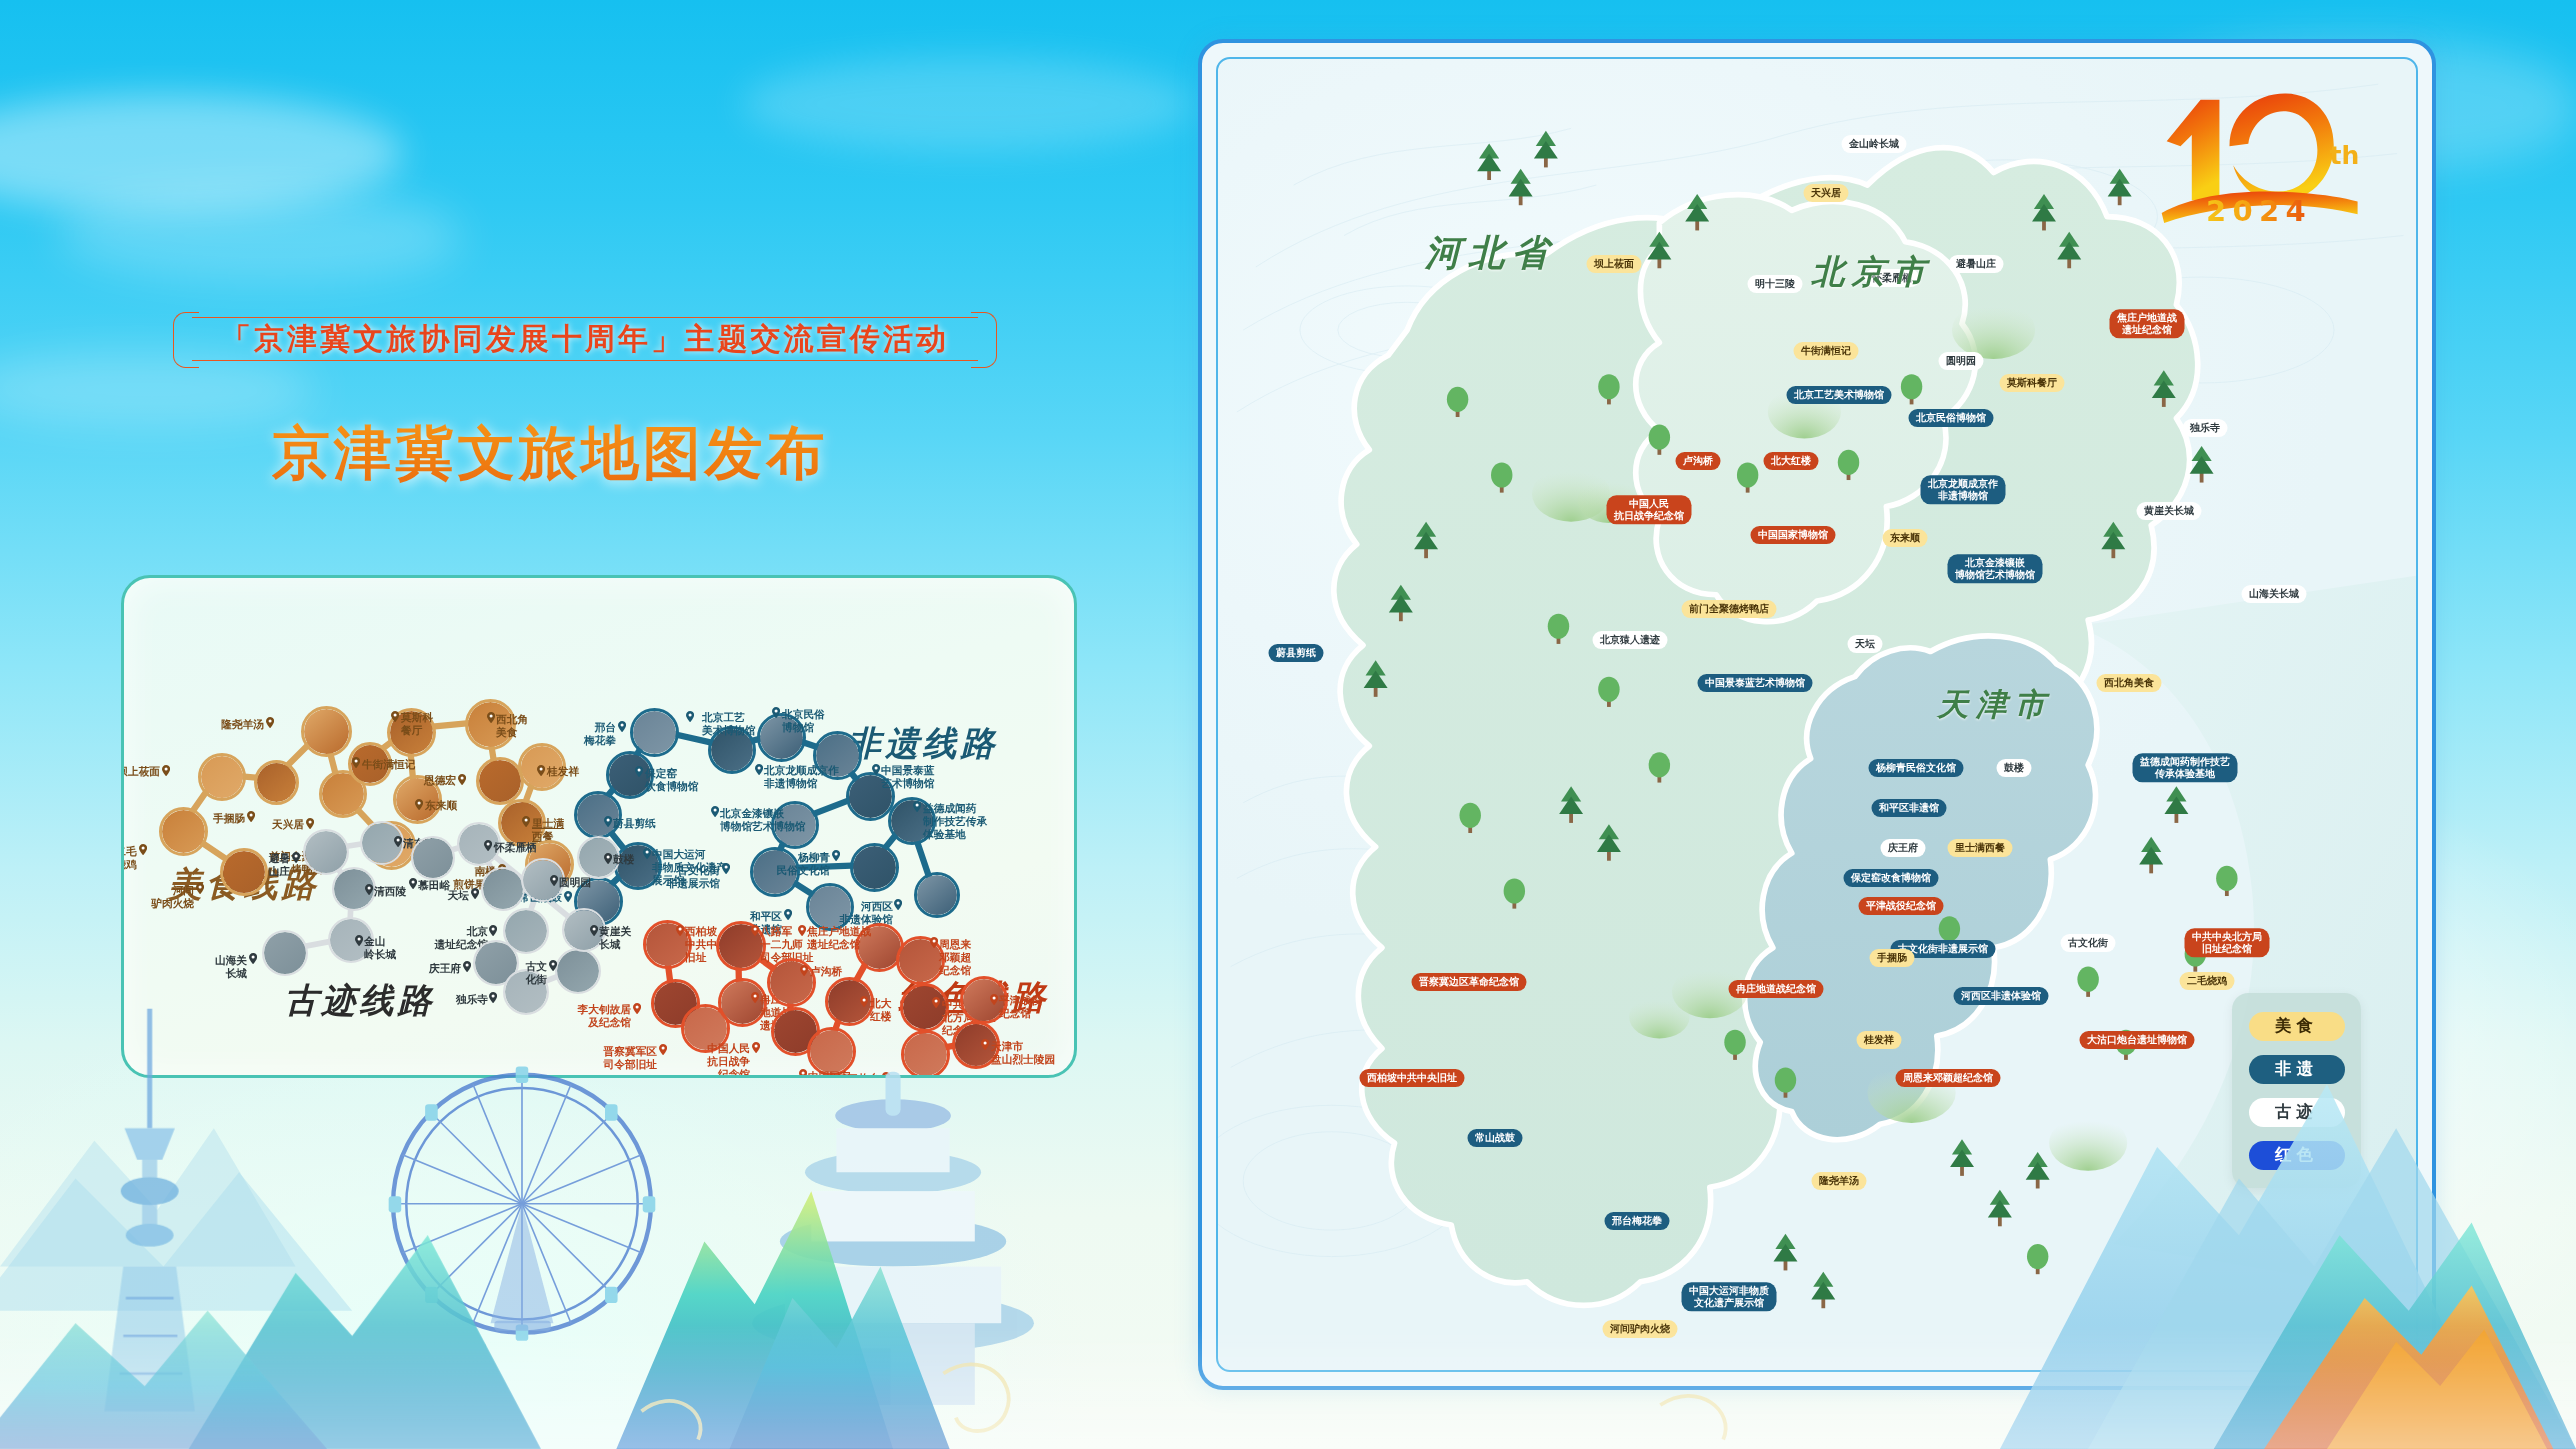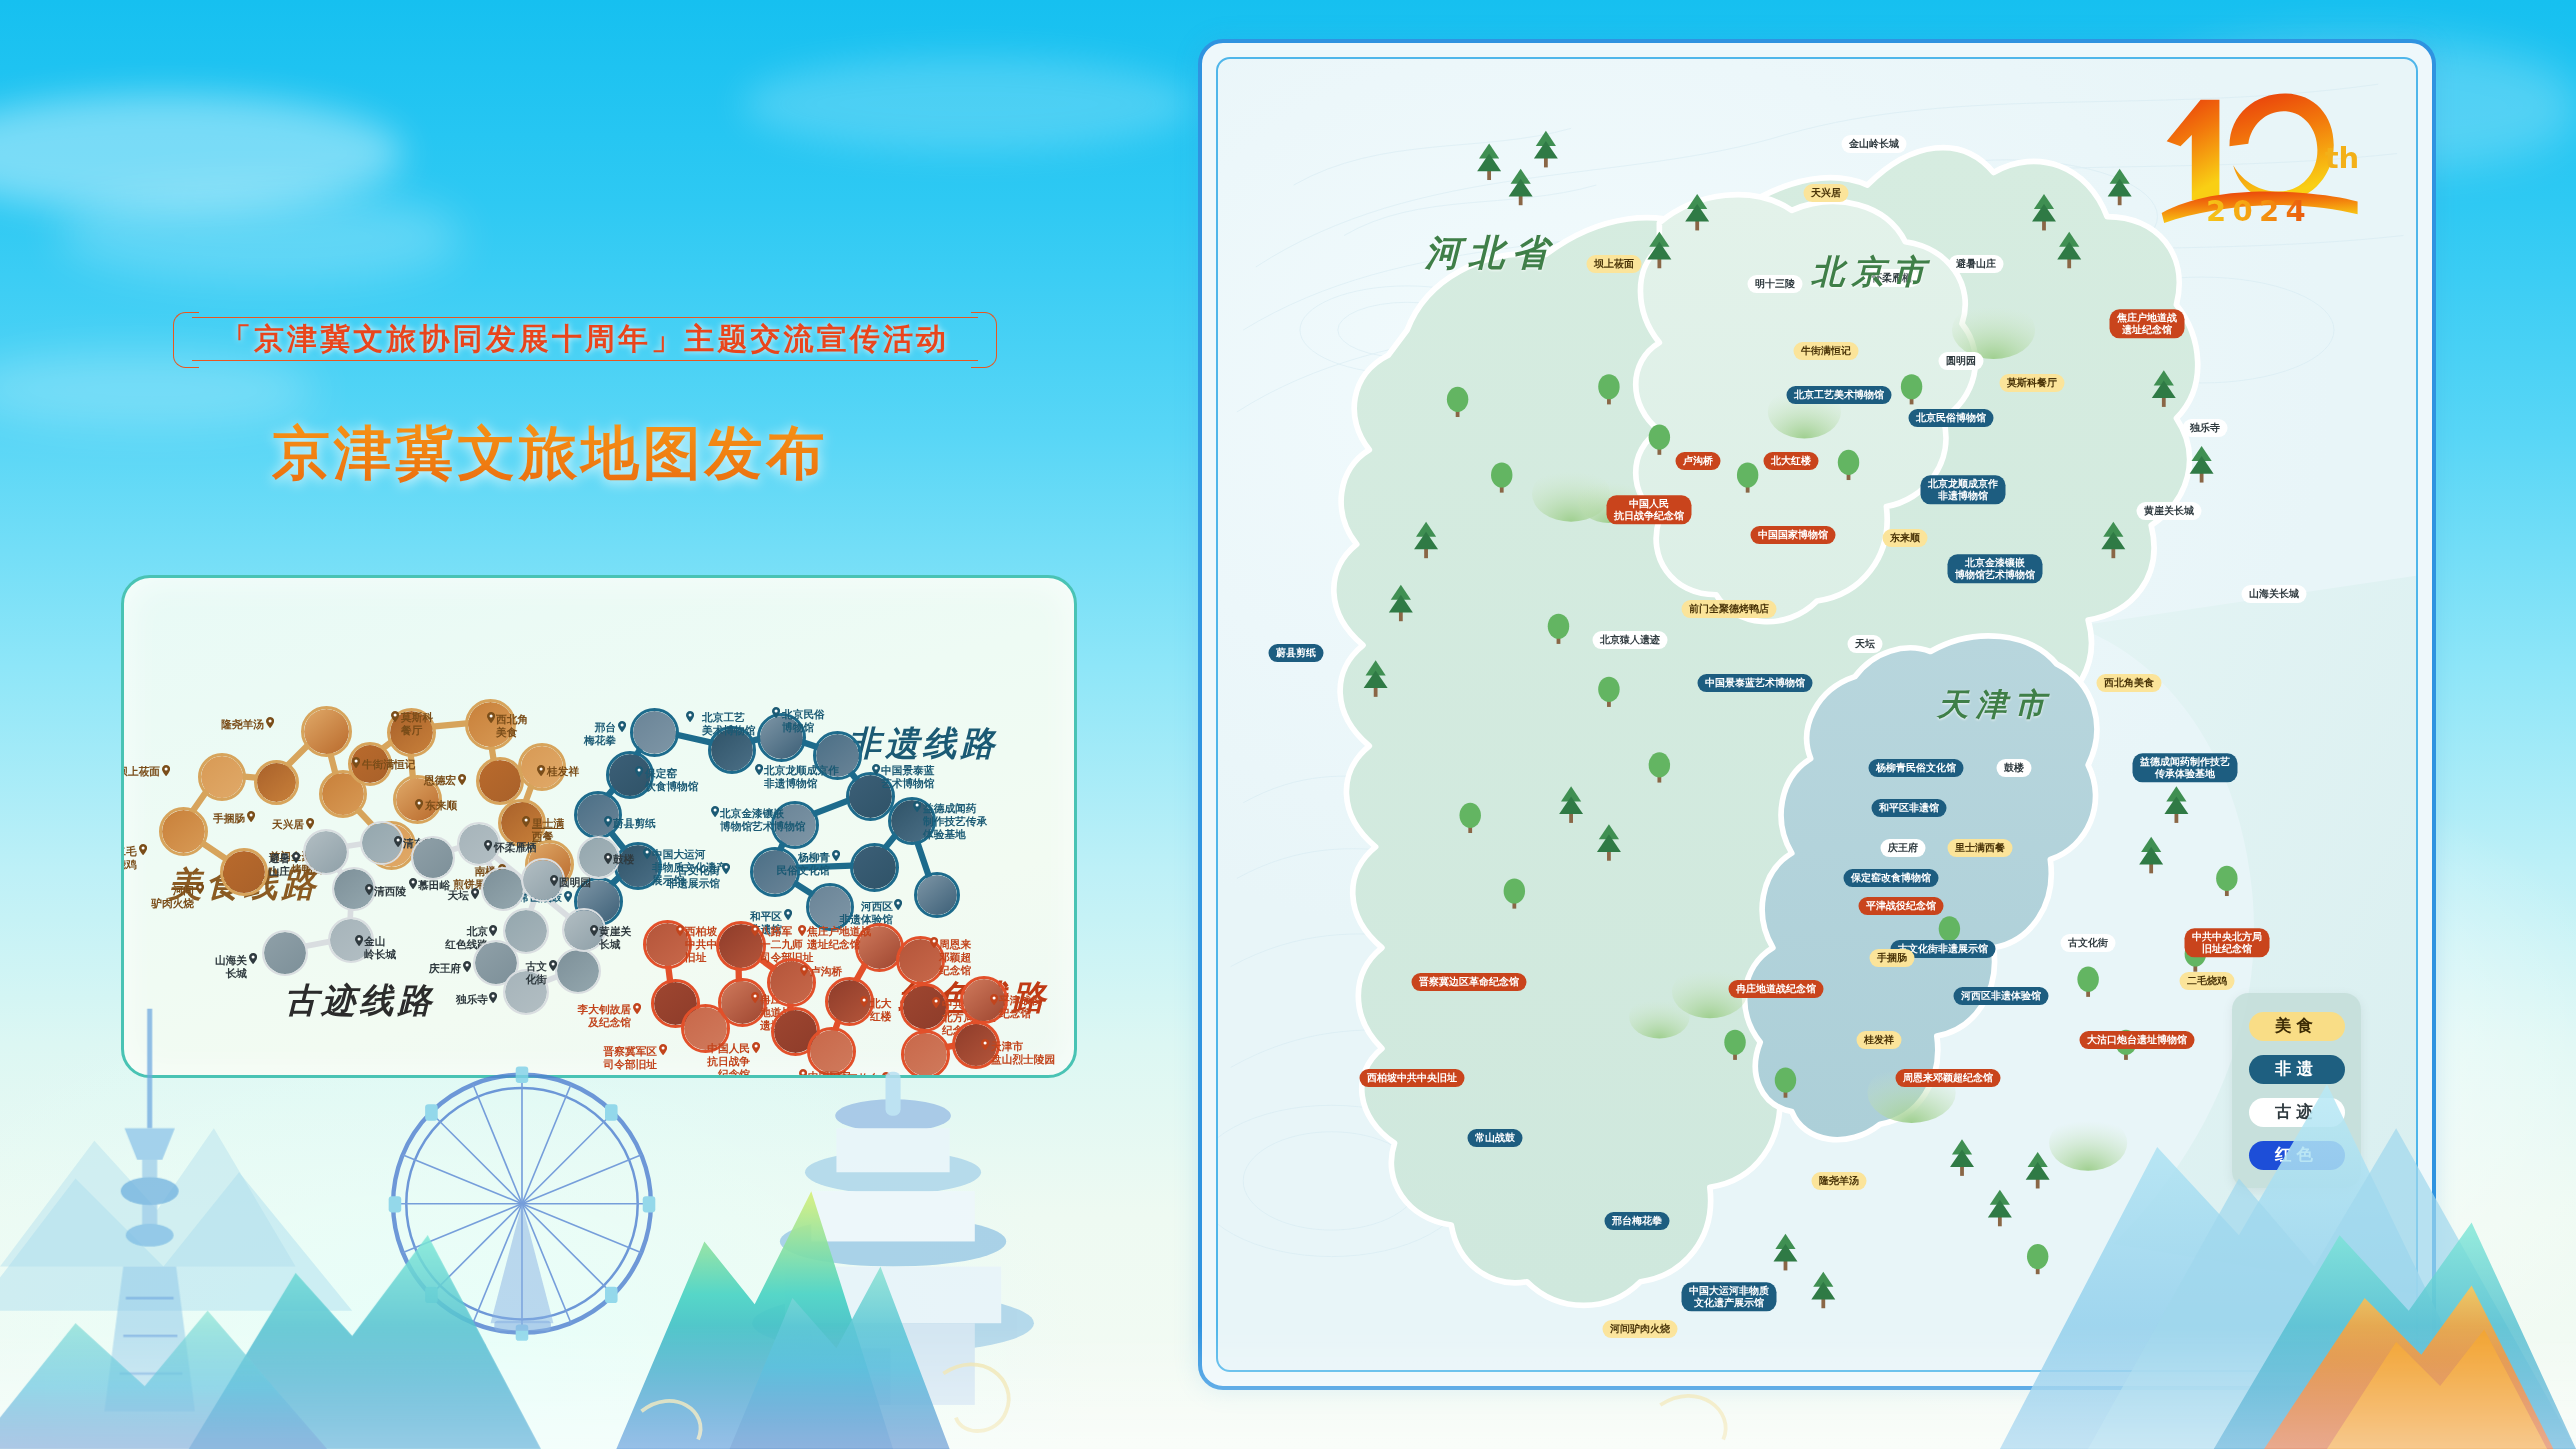--- a/index.html
+++ b/index.html
@@ -143,21 +143,21 @@
   
   #anniv-logo{position:absolute;right:69px;top:38px;width:208px;height:157px;}
   #anniv-year{
     position:absolute;left:50%;transform:translateX(-50%);bottom:10px;
     font-size:29px;font-weight:bold;letter-spacing:6.3px;
     font-family:"DejaVu Sans","Liberation Sans",sans-serif;
     background:linear-gradient(90deg,#f5c518 0%,#f59a10 50%,#e8500d 100%);
     -webkit-background-clip:text;background-clip:text;color:transparent;text-align:right;-webkit-text-fill-color:transparent;
   }
   #anniv-th{
-    position:absolute;right:3.8px;top:60px;font-size:29px;font-weight:bold;color:#f3b018;
+    position:absolute;right:3.8px;top:60px;font-size:25px;font-weight:bold;color:#f3b018;
     font-family:"DejaVu Sans","Liberation Sans",sans-serif;
   }
 
   
   #deco{position:absolute;left:0;bottom:0;width:2576px;height:478px;pointer-events:none;}
 </style>
 </head>
 <body>
 
 <div id="stage">
@@ -591,21 +591,21 @@
           </div>
           <div class="nlabel" style="color: rgb(47, 58, 63); left: 435px; top: 298px;">圆明园</div>
           <div class="pin" style="left: 426px; top: 297px;"><svg viewBox="0 0 13 18" width="8.2" height="11.3">
               <path d="M6.5,0 C10,0 13,2.8 13,6.3 C13,10.8 6.5,18 6.5,18 C6.5,18 0,10.8 0,6.3 C0,2.8 3,0 6.5,0 Z" fill="rgb(47, 58, 63)"></path>
               <circle cx="6.5" cy="6.2" r="2.4" fill="#ffffff"></circle>
             </svg></div>
           <div class="node" style="left: 379px; top: 330px; height: 42px; width: 42px; border: 2.5px solid rgb(217, 221, 224);">
             <div class="disc" style="background:linear-gradient(140deg,#94a7ae,#a6b4ba);"></div>
           </div>
           <div class="nlabel" style="color: rgb(47, 58, 63); left: 364px; top: 347px; text-align: right; transform: translateX(-100%);">北京
-红色线路</div>
+遗址纪念馆</div>
           <div class="pin" style="left: 365px; top: 347px;"><svg viewBox="0 0 13 18" width="8.2" height="11.3">
               <path d="M6.5,0 C10,0 13,2.8 13,6.3 C13,10.8 6.5,18 6.5,18 C6.5,18 0,10.8 0,6.3 C0,2.8 3,0 6.5,0 Z" fill="rgb(47, 58, 63)"></path>
               <circle cx="6.5" cy="6.2" r="2.4" fill="#ffffff"></circle>
             </svg></div>
           <div class="node" style="left: 349px; top: 362px; height: 42px; width: 42px; border: 2.5px solid rgb(217, 221, 224);">
             <div class="disc" style="background:linear-gradient(140deg,#8fa0a8,#7d9099);"></div>
           </div>
           <div class="nlabel" style="color: rgb(47, 58, 63); left: 337px; top: 384px; text-align: right; transform: translateX(-100%);">庆王府</div>
           <div class="pin" style="left: 339px; top: 383px;"><svg viewBox="0 0 13 18" width="8.2" height="11.3">
               <path d="M6.5,0 C10,0 13,2.8 13,6.3 C13,10.8 6.5,18 6.5,18 C6.5,18 0,10.8 0,6.3 C0,2.8 3,0 6.5,0 Z" fill="rgb(47, 58, 63)"></path>

